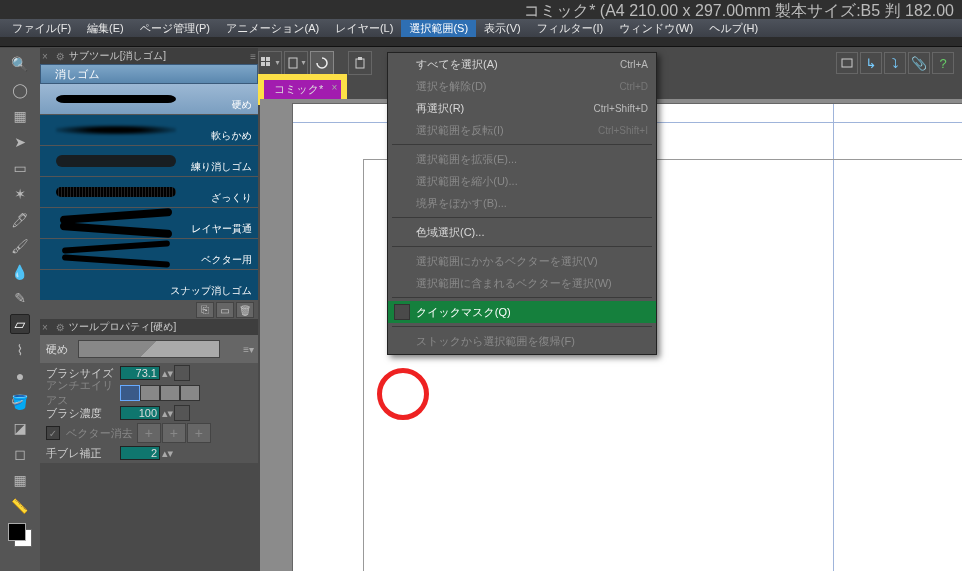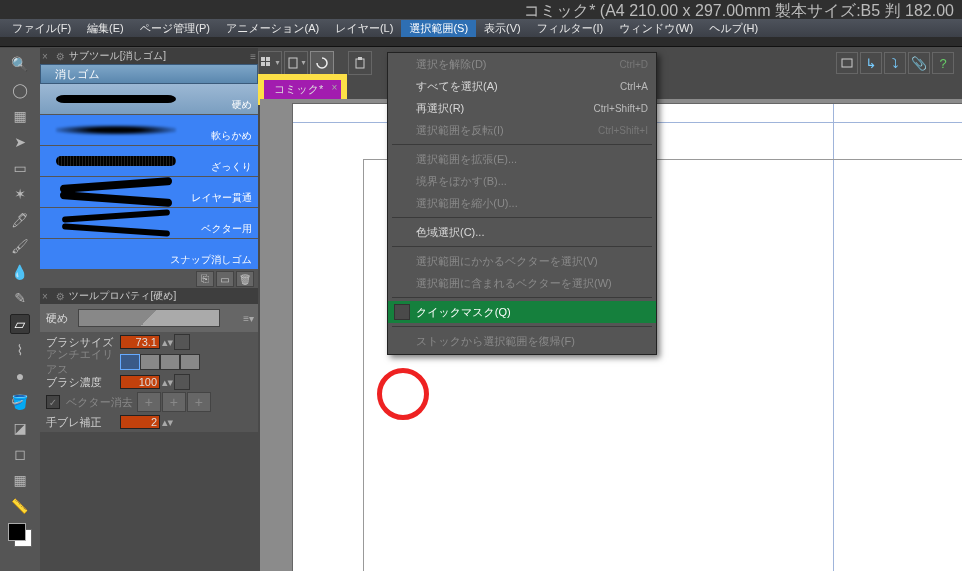--- a/index.html
+++ b/index.html
@@ -23,21 +23,21 @@
 .canvas .guide-h{position:absolute;left:0;right:0;height:0;border-top:1px solid #9fb4da}
 .canvas .inner{position:absolute;left:70px;top:55px;right:40px;bottom:40px;border:1px solid #999}
 .leftcol{position:absolute;left:0;top:48px;bottom:0;width:40px;background:#555;display:flex;flex-direction:column;align-items:center;padding-top:6px;gap:6px}
 .leftcol .ic{width:20px;height:20px;display:flex;align-items:center;justify-content:center;color:#b8b8b8;font-size:14px}
 .leftcol .ic.sel{background:#3a3a3a;border:1px solid #222;box-sizing:border-box;border-radius:2px;color:#fff}
 .subtool{position:absolute;left:40px;top:48px;width:218px;background:#555}
 .subhdr{height:16px;background:#3e3e3e;display:flex;align-items:center;font-size:10px;padding-left:2px}
 .subhdr .x{margin-left:auto;margin-right:2px;color:#888}
 .subhdr .gear{margin:0 4px;color:#888}
 .subtab{height:18px;background:linear-gradient(#7ea6c8,#5a87ae);color:#fff;display:flex;align-items:center;padding-left:14px;font-size:11px;border:1px solid #3a5a7a}
-.brushrow{height:30px;background:#3b82f6;border-bottom:1px solid #555;display:flex;align-items:center;position:relative}
+.brushrow{height:30px;background:#0c4a6e;border-bottom:1px solid #555;display:flex;align-items:center;position:relative}
 .brushrow.sel{background:linear-gradient(#9cb8d4,#7a9ec0)}
 .brushrow .prev{width:140px;height:24px;margin-left:6px;display:flex;align-items:center;justify-content:center}
 .brushrow .lbl{position:absolute;right:6px;bottom:2px;font-size:10px;color:#fff}
 .stroke-hard{width:120px;height:8px;background:#000;border-radius:8px/4px;transform:scaleY(1)}
 .stroke-soft{width:120px;height:10px;background:radial-gradient(ellipse,#000 30%,transparent 80%);filter:blur(1px)}
 .stroke-knead{width:120px;height:12px;background:#1a1a1a;border-radius:10px;filter:blur(0.5px);opacity:0.9}
 .stroke-rough{width:120px;height:10px;background:repeating-linear-gradient(90deg,#000 0 2px,#222 2px 3px);border-radius:6px;filter:blur(0.3px)}
 .stroke-vec{width:120px;height:22px;position:relative}
 .stroke-vec::before,.stroke-vec::after{content:"";position:absolute;left:6px;right:6px;height:6px;background:#000;border-radius:6px}
 .stroke-vec::before{top:1px;transform:rotate(-4deg)}
@@ -50,21 +50,21 @@
 .minibar span{width:16px;height:14px;background:#666;border:1px solid #444;display:flex;align-items:center;justify-content:center;font-size:10px;color:#ccc}
 .propsec{background:#555}
 .prophdr{height:16px;background:#3e3e3e;display:flex;align-items:center;font-size:10px;padding-left:2px}
 .prophdr .gear{margin:0 4px;color:#888}
 .propname{height:28px;background:#666;display:flex;align-items:center;padding-left:6px;font-size:11px;color:#ddd;position:relative}
 .propname .sw{width:140px;height:16px;background:linear-gradient(135deg,#888 50%,#aaa 50%);margin-left:10px;border:1px solid #444}
 .propname .menu{position:absolute;right:4px;color:#aaa;font-size:10px}
 .proprow{display:flex;align-items:center;height:20px;padding:0 6px;font-size:11px;color:#d0d0d0}
 .proprow.dis{color:#888}
 .proprow .lab{flex:0 0 74px}
-.proprow .val{flex:0 0 34px;text-align:right;background:#c2410c;border:1px solid #222;padding:0 2px;margin-right:2px;color:#ddd}
+.proprow .val{flex:0 0 34px;text-align:right;background:#0f766e;border:1px solid #222;padding:0 2px;margin-right:2px;color:#ddd}
 .proprow .arr{width:10px;color:#aaa}
 .proprow .sq{width:14px;height:14px;background:#555;border:1px solid #333;margin-left:2px}
 .hardbar{display:flex;gap:0;margin-left:0}
 .hardbar span{width:18px;height:14px;border:1px solid #333;background:#888}
 .hardbar span:first-child{background:#3a5a88;border-color:#6af}
 .chk{width:12px;height:12px;background:#444;border:1px solid #222;margin-right:6px;display:flex;align-items:center;justify-content:center;font-size:10px;color:#888}
 .plusrow{display:flex;gap:1px;margin-left:4px}
 .plusrow span{width:22px;height:18px;background:#666;border:1px solid #444;display:flex;align-items:center;justify-content:center;color:#888;font-size:14px}
 .fgbg{position:absolute;left:8px;bottom:24px;width:24px;height:24px}
 .fgbg .fg{position:absolute;left:0;top:0;width:16px;height:16px;background:#000;border:1px solid #aaa}
@@ -201,20 +201,26 @@
       <div class="lbl">硬め</div>
     </div>
   <div class="brushrow">
       <div class="prev">
         <div class="stroke-soft"></div>
       </div>
       <div class="lbl">軟らかめ</div>
     </div>
   <div class="brushrow">
       <div class="prev">
+        <div class="stroke-knead"></div>
+      </div>
+      <div class="lbl">練り消しゴム</div>
+    </div>
+  <div class="brushrow">
+      <div class="prev">
         <div class="stroke-rough"></div>
       </div>
       <div class="lbl">ざっくり</div>
     </div>
   <div class="brushrow">
       <div class="prev">
         <div class="stroke-layer"></div>
       </div>
       <div class="lbl">レイヤー貫通</div>
     </div>
@@ -279,45 +285,45 @@
     </div>
     <div class="proprow">
       <span class="lab">手ブレ補正</span>
       <span class="val">2</span>
       <span class="arr">▴▾</span>
     </div>
   </div>
 </div>
 
 <div class="menu-dd">
-  <div class="row dis">
-      <span>選択を解除(D)</span>
-      <span class="sc">Ctrl+D</span>
-    </div>
   <div class="row">
       <span>すべてを選択(A)</span>
       <span class="sc">Ctrl+A</span>
     </div>
+  <div class="row dis">
+      <span>選択を解除(D)</span>
+      <span class="sc">Ctrl+D</span>
+    </div>
   <div class="row">
       <span>再選択(R)</span>
       <span class="sc">Ctrl+Shift+D</span>
     </div>
   <div class="row dis">
       <span>選択範囲を反転(I)</span>
       <span class="sc">Ctrl+Shift+I</span>
     </div>
   <div class="sep"></div>
   <div class="row dis">
       <span>選択範囲を拡張(E)...</span>
     </div>
   <div class="row dis">
+      <span>選択範囲を縮小(U)...</span>
+    </div>
+  <div class="row dis">
       <span>境界をぼかす(B)...</span>
-    </div>
-  <div class="row dis">
-      <span>選択範囲を縮小(U)...</span>
     </div>
   <div class="sep"></div>
   <div class="row">
       <span>色域選択(C)...</span>
     </div>
   <div class="sep"></div>
   <div class="row dis">
       <span>選択範囲にかかるベクターを選択(V)</span>
     </div>
   <div class="row dis">

